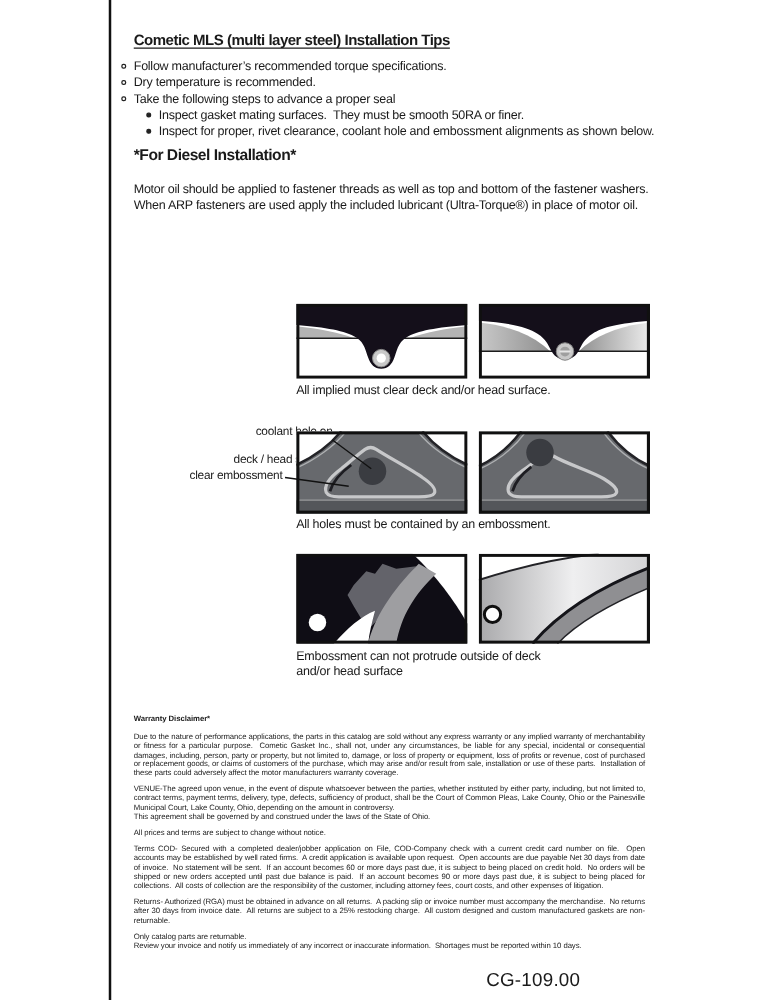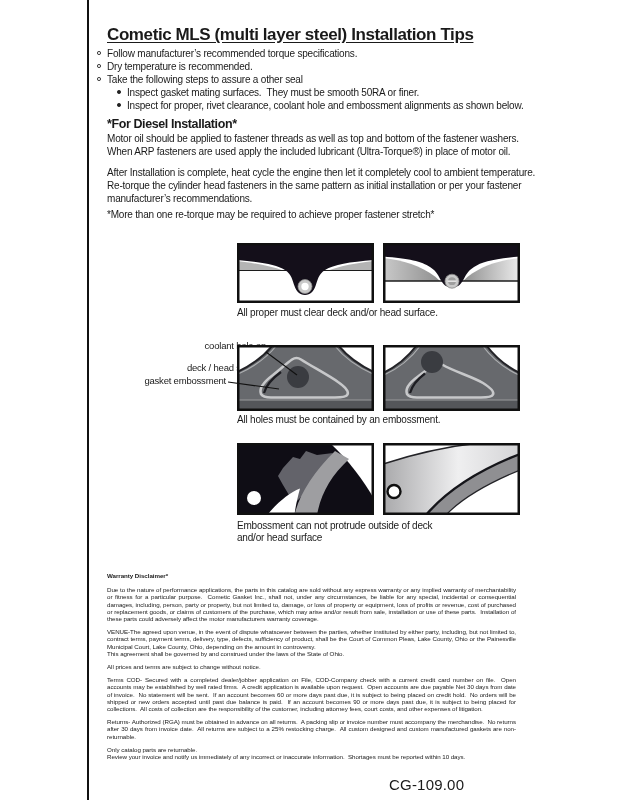--- a/index.html
+++ b/index.html
@@ -1,20 +1,20 @@
 <!DOCTYPE html>
 <html><head>
 <meta charset="utf-8">
 <style>
   html,body{margin:0;padding:0;background:#e8e8e8;}
   .page{position:relative;width:618px;height:800px;background:#ffffff;overflow:hidden;
         font-family:"Liberation Sans",sans-serif;color:#1a1a1a;}
   .vrule{position:absolute;left:87px;top:0;width:1.5px;height:800px;background:#111;}
   .abs{position:absolute;}
-  .title{font-size:17px;font-weight:bold;letter-spacing:-0.4px;text-decoration:underline;
+  .title{font-size:12px;font-weight:bold;letter-spacing:-0.4px;text-decoration:underline;
          text-underline-offset:2px;white-space:pre;}
   .body-p{font-size:10px;letter-spacing:-0.2px;line-height:13px;white-space:pre-wrap;width:430px;}
   .h2{font-size:12.5px;font-weight:bold;letter-spacing:-0.4px;white-space:pre;}
   ul.tips{list-style:none;margin:0;padding:0;font-size:10px;letter-spacing:-0.2px;line-height:13px;}
   ul.tips li{position:relative;padding-left:10px;white-space:pre-wrap;}
   ul.tips li .mk{position:absolute;left:0;top:4.2px;width:3.6px;height:3.6px;border:1px solid #222;
                  border-radius:50%;box-sizing:border-box;}
   ul.tips li.sub{margin-left:20px;}
   ul.tips li.sub .mk{background:#222;border-color:#222;}
   .fig-label{font-size:13.5px;letter-spacing:0.2px;text-align:center;width:137px;white-space:pre;margin-top:16px;}
@@ -31,29 +31,27 @@
 <body>
 
 <div class="page">
   <div class="vrule"></div>
 
   <div class="abs title" style="left:107px;top:25px;">Cometic MLS (multi layer steel) Installation Tips</div>
 
   <ul class="tips abs" style="left:97px;top:47px;width:440px;">
     <li><span class="mk"></span><span>Follow manufacturer’s recommended torque specifications.</span></li>
     <li><span class="mk"></span><span>Dry temperature is recommended.</span></li>
-    <li><span class="mk"></span><span>Take the following steps to assure a other seal</span></li>
+    <li><span class="mk"></span><span>Take the following steps to advance a proper seal</span></li>
     <li class="sub"><span class="mk"></span><span>Inspect gasket mating surfaces.  They must be smooth 50RA or finer.</span></li>
     <li class="sub"><span class="mk"></span><span>Inspect for proper, rivet clearance, coolant hole and embossment alignments as shown below.</span></li>
   </ul>
 
   <div class="abs h2" style="left:107px;top:117px;">*For Diesel Installation*</div>
-  <div class="abs body-p" style="left:107px;top:132px;">Motor oil should be applied to fastener threads as well as top and bottom of the fastener washers. When ARP fasteners are used apply the included lubricant (Ultra-Torque®) in place of motor oil.</div>
-  <div class="abs body-p" style="left:107px;top:166px;">After Installation is complete, heat cycle the engine then let it completely cool to ambient temperature. Re-torque the cylinder head fasteners in the same pattern as initial installation or per your fastener manufacturer’s recommendations.</div>
-  <div class="abs body-p" style="left:107px;top:208px;">*More than one re-torque may be required to achieve proper fastener stretch*</div>
+  <div class="abs body-p" style="left:107px;top:145px;">Motor oil should be applied to fastener threads as well as top and bottom of the fastener washers. When ARP fasteners are used apply the included lubricant (Ultra-Torque®) in place of motor oil.</div>
 
   <div class="abs fig-label" style="left:237px;top:229px;">RIGHT</div>
   <div class="abs fig-label" style="left:383px;top:229px;">WRONG</div>
 
   <div class="abs fig" style="left:237px;top:243px;">
     <svg width="137" height="60" viewBox="0 0 137 60">
       <rect width="137" height="60" fill="#ffffff"></rect>
       <path d="M0,18 C18,20 34,23 46,27.5 L0,27.5 Z" fill="#b4b4b4"></path>
       <path d="M137,18 C119,20 103,23 91,27.5 L137,27.5 Z" fill="#b4b4b4"></path>
       <line x1="0" y1="27.5" x2="137" y2="27.5" stroke="#1c1c1c" stroke-width="1.2"></line>
@@ -79,28 +77,28 @@
       <path d="M0,15 C20,17 38,23 52,33.5 L57,38 L0,38 Z" fill="url(#g1l)"></path>
       <path d="M137,15 C117,17 99,23 85,33.5 L80,38 L137,38 Z" fill="url(#g1r)"></path>
       <line x1="0" y1="38" x2="137" y2="38" stroke="#1c1c1c" stroke-width="1.3"></line>
       <path d="M0,0 H137 V13.5 C112,15.5 99,18.5 91,24 C84,28.5 82.5,33 80.5,36.5 C78,41.5 74.5,44.5 69,44.5 C63.5,44.5 60,41.5 57.5,36.5 C55.5,33 54,28.5 47,24 C39,18.5 26,15.5 0,13.5 Z" fill="#140f1a"></path>
       <circle cx="69" cy="38.2" r="7" fill="#c9c9c9" stroke="#858585" stroke-width="0.8"></circle>
       <circle cx="69" cy="38.2" r="3.9" fill="#9f9f9f"></circle>
       <line x1="64.6" y1="38.2" x2="73.4" y2="38.2" stroke="#e6e6e6" stroke-width="1.5"></line>
       <rect x="1.25" y="1.25" width="134.5" height="57.5" fill="none" stroke="#101010" stroke-width="2.5"></rect>
     </svg>
   </div>
-  <div class="abs caption" style="left:237px;top:307px;width:300px;">All proper must clear deck and/or head surface.</div>
+  <div class="abs caption" style="left:237px;top:307px;width:300px;">All implied must clear deck and/or head surface.</div>
 
   <div class="abs fig-label" style="left:237px;top:327px;">RIGHT</div>
   <div class="abs fig-label" style="left:383px;top:327px;">WRONG</div>
 
   <div class="abs callout" style="left:120px;top:340px;width:146px;"><span>coolant hole on</span><br>
     <span>deck / head surface</span></div>
-  <div class="abs callout" style="left:110px;top:375px;width:116px;">gasket embossment</div>
+  <div class="abs callout" style="left:110px;top:375px;width:116px;">clear embossment</div>
 
   <div class="abs fig" style="left:237px;top:345px;">
     <svg width="137" height="66" viewBox="0 0 137 66">
       <rect width="137" height="66" fill="#67696d"></rect>
       <rect x="0" y="55" width="137" height="11" fill="#54565a"></rect>
       <line x1="0" y1="55" x2="137" y2="55" stroke="#9a9b9d" stroke-width="1"></line>
       <path d="M0,0 H36 C27,11 13,21 0,27 Z" fill="#ffffff"></path>
       <path d="M36,0 C27,11 13,21 0,27" fill="none" stroke="#232327" stroke-width="2"></path>
       <path d="M40,0 C30.5,12 15,23 0,29.5" fill="none" stroke="#aeb0b2" stroke-width="1.1"></path>
       <path d="M137,0 H101 C110,11 124,21 137,27 Z" fill="#ffffff"></path>

